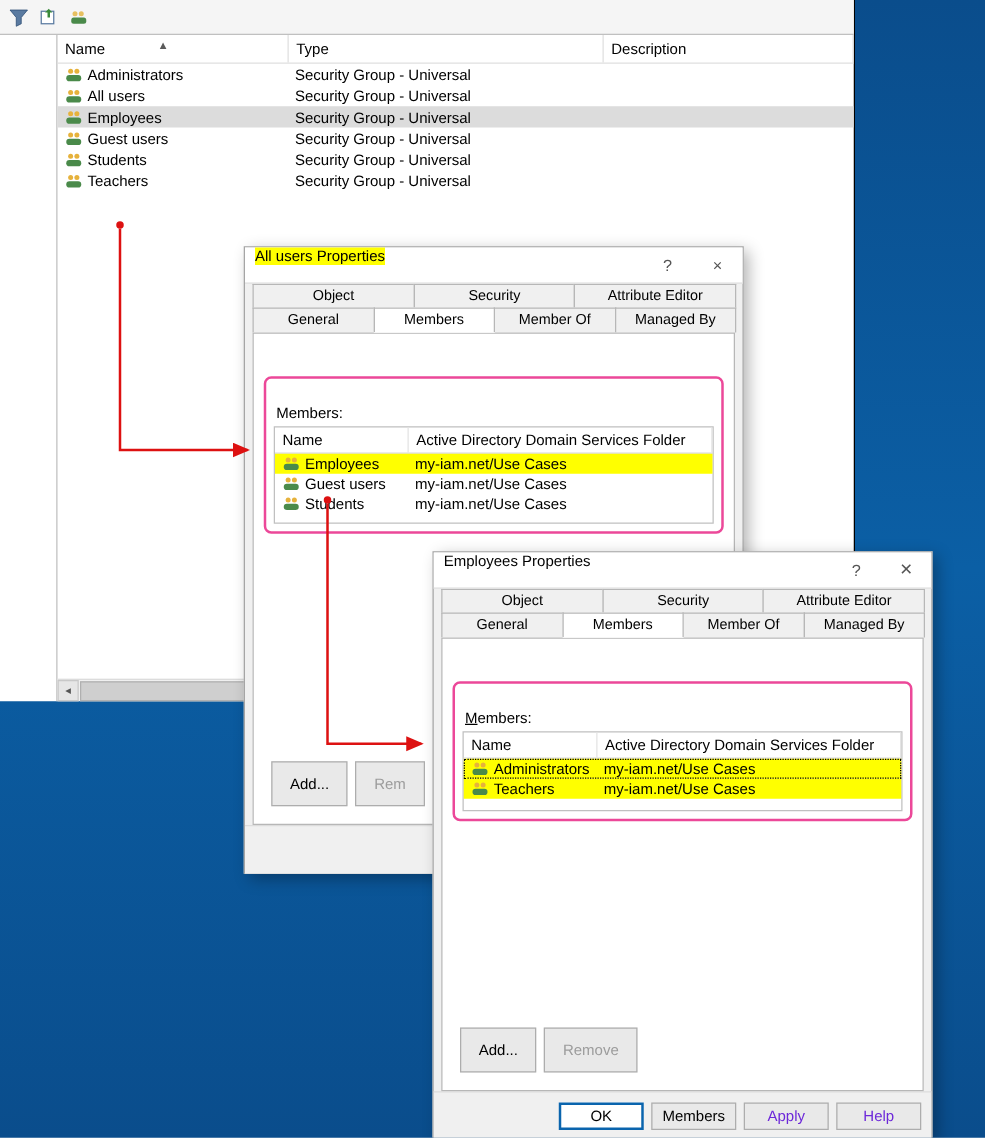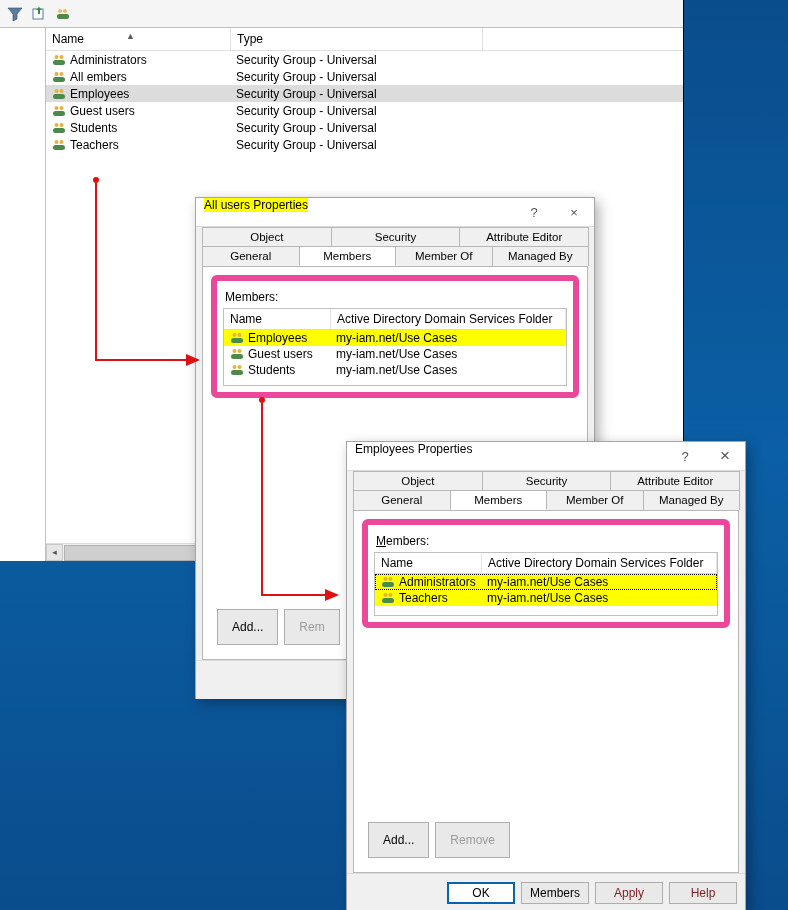--- a/index.html
+++ b/index.html
@@ -189,25 +189,26 @@
   .tab-content {
     border:1px solid #b7b7b7;
     background:#fff;
     margin:0 6px;
     padding:8px;
     position:relative;
   }
   .tabs-wrap { padding:0 0; }
   .tabs .tabs-row { margin:0 6px; }
   .members-box {
-    border:6px solid #ec4899;
+    border:2px solid #ec4899;
     border-radius:6px;
-    padding:9px 6px 6px 6px;
+    padding:20px 6px 6px 6px;
     position:relative;
     background:#fff;
+    margin-top:26px;
   }
   .members-label {
     font-size:12px;
     padding:0 0 2px 2px;
   }
   .members-label .u { text-decoration:underline; }
   .mlist {
     border:1px solid #c0c0c0;
     margin-top:2px;
     height: var(--mlist-h, 76px);
@@ -260,21 +261,21 @@
     height:22px;
     font-family:inherit;
     font-size:12px;
     background:#e9e9e9;
     border:1px solid #adadad;
   }
   .footer-buttons button.default {
     border:2px solid #0a64ad;
     background:#fff;
   }
-  .footer-buttons button.disabled { color:#7f1d1d; }
+  .footer-buttons button.disabled { color:#6d28d9; }
 
   
   .overlay-svg {
     position:absolute;
     left:0; top:0;
     width:788px; height:910px;
     pointer-events:none;
     z-index:500;
   }
 
@@ -309,20 +310,23 @@
     <div class="left-spacer"></div>
     <div class="list-area">
       <div class="columns-header">
         <div class="col col-name">
           <span>Name</span>
           <span class="sort-caret">▲</span>
         </div>
         <div class="col col-type">
           <span>Type</span>
         </div>
+        <div class="col col-desc">
+          <span>Description</span>
+        </div>
       </div>
       <div class="rows" id="main-rows">
           <div class="row">
             <div class="cell cell-name">
               <span class="grp-icon"><svg class="grp" viewBox="0 0 14 14">
                   <circle cx="4.5" cy="4" r="2" fill="#e6b23c"></circle>
                   <circle cx="9.5" cy="4" r="2" fill="#e6b23c"></circle>
                   <rect x="1" y="7" width="12" height="5" rx="2.5" fill="#4a8a4a"></rect>
                 </svg></span>
               <span>Administrators</span>
@@ -330,21 +334,21 @@
             <div class="cell cell-type">Security Group - Universal</div>
             <div class="cell cell-desc"></div>
           </div>
           <div class="row">
             <div class="cell cell-name">
               <span class="grp-icon"><svg class="grp" viewBox="0 0 14 14">
                   <circle cx="4.5" cy="4" r="2" fill="#e6b23c"></circle>
                   <circle cx="9.5" cy="4" r="2" fill="#e6b23c"></circle>
                   <rect x="1" y="7" width="12" height="5" rx="2.5" fill="#4a8a4a"></rect>
                 </svg></span>
-              <span>All embers</span>
+              <span>All users</span>
             </div>
             <div class="cell cell-type">Security Group - Universal</div>
             <div class="cell cell-desc"></div>
           </div>
           <div class="row selected">
             <div class="cell cell-name">
               <span class="grp-icon"><svg class="grp" viewBox="0 0 14 14">
                   <circle cx="4.5" cy="4" r="2" fill="#e6b23c"></circle>
                   <circle cx="9.5" cy="4" r="2" fill="#e6b23c"></circle>
                   <rect x="1" y="7" width="12" height="5" rx="2.5" fill="#4a8a4a"></rect>

